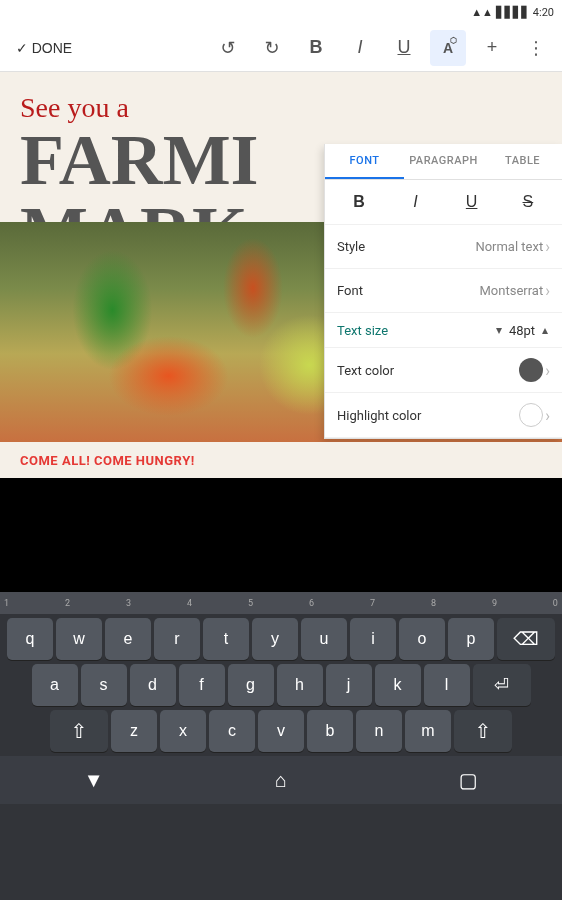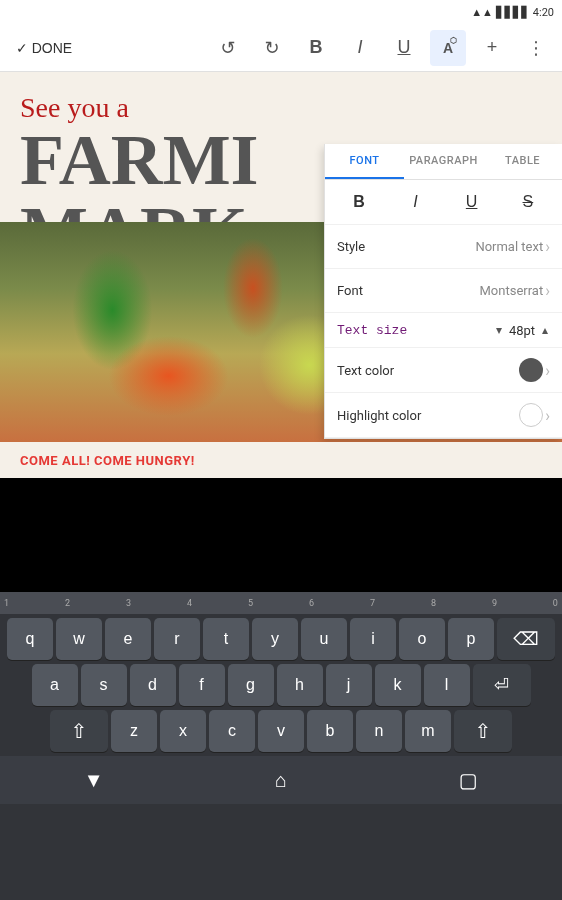--- a/index.html
+++ b/index.html
@@ -220,23 +220,22 @@
       font-size: 16px;
     }
     .text-size-row {
       display: flex;
       align-items: center;
       padding: 8px 12px;
       border-bottom: 1px solid #f0f0f0;
     }
     .text-size-label {
       font-size: 13px;
-      color: #701a75;
+      color: #0f766e;
       flex: 1;
-      font-family: Liberation Mono, monospace;
     }
     .text-size-controls {
       display: flex;
       align-items: center;
       gap: 4px;
     }
     .size-arrow {
       font-size: 12px;
       color: #555;
       cursor: pointer;

